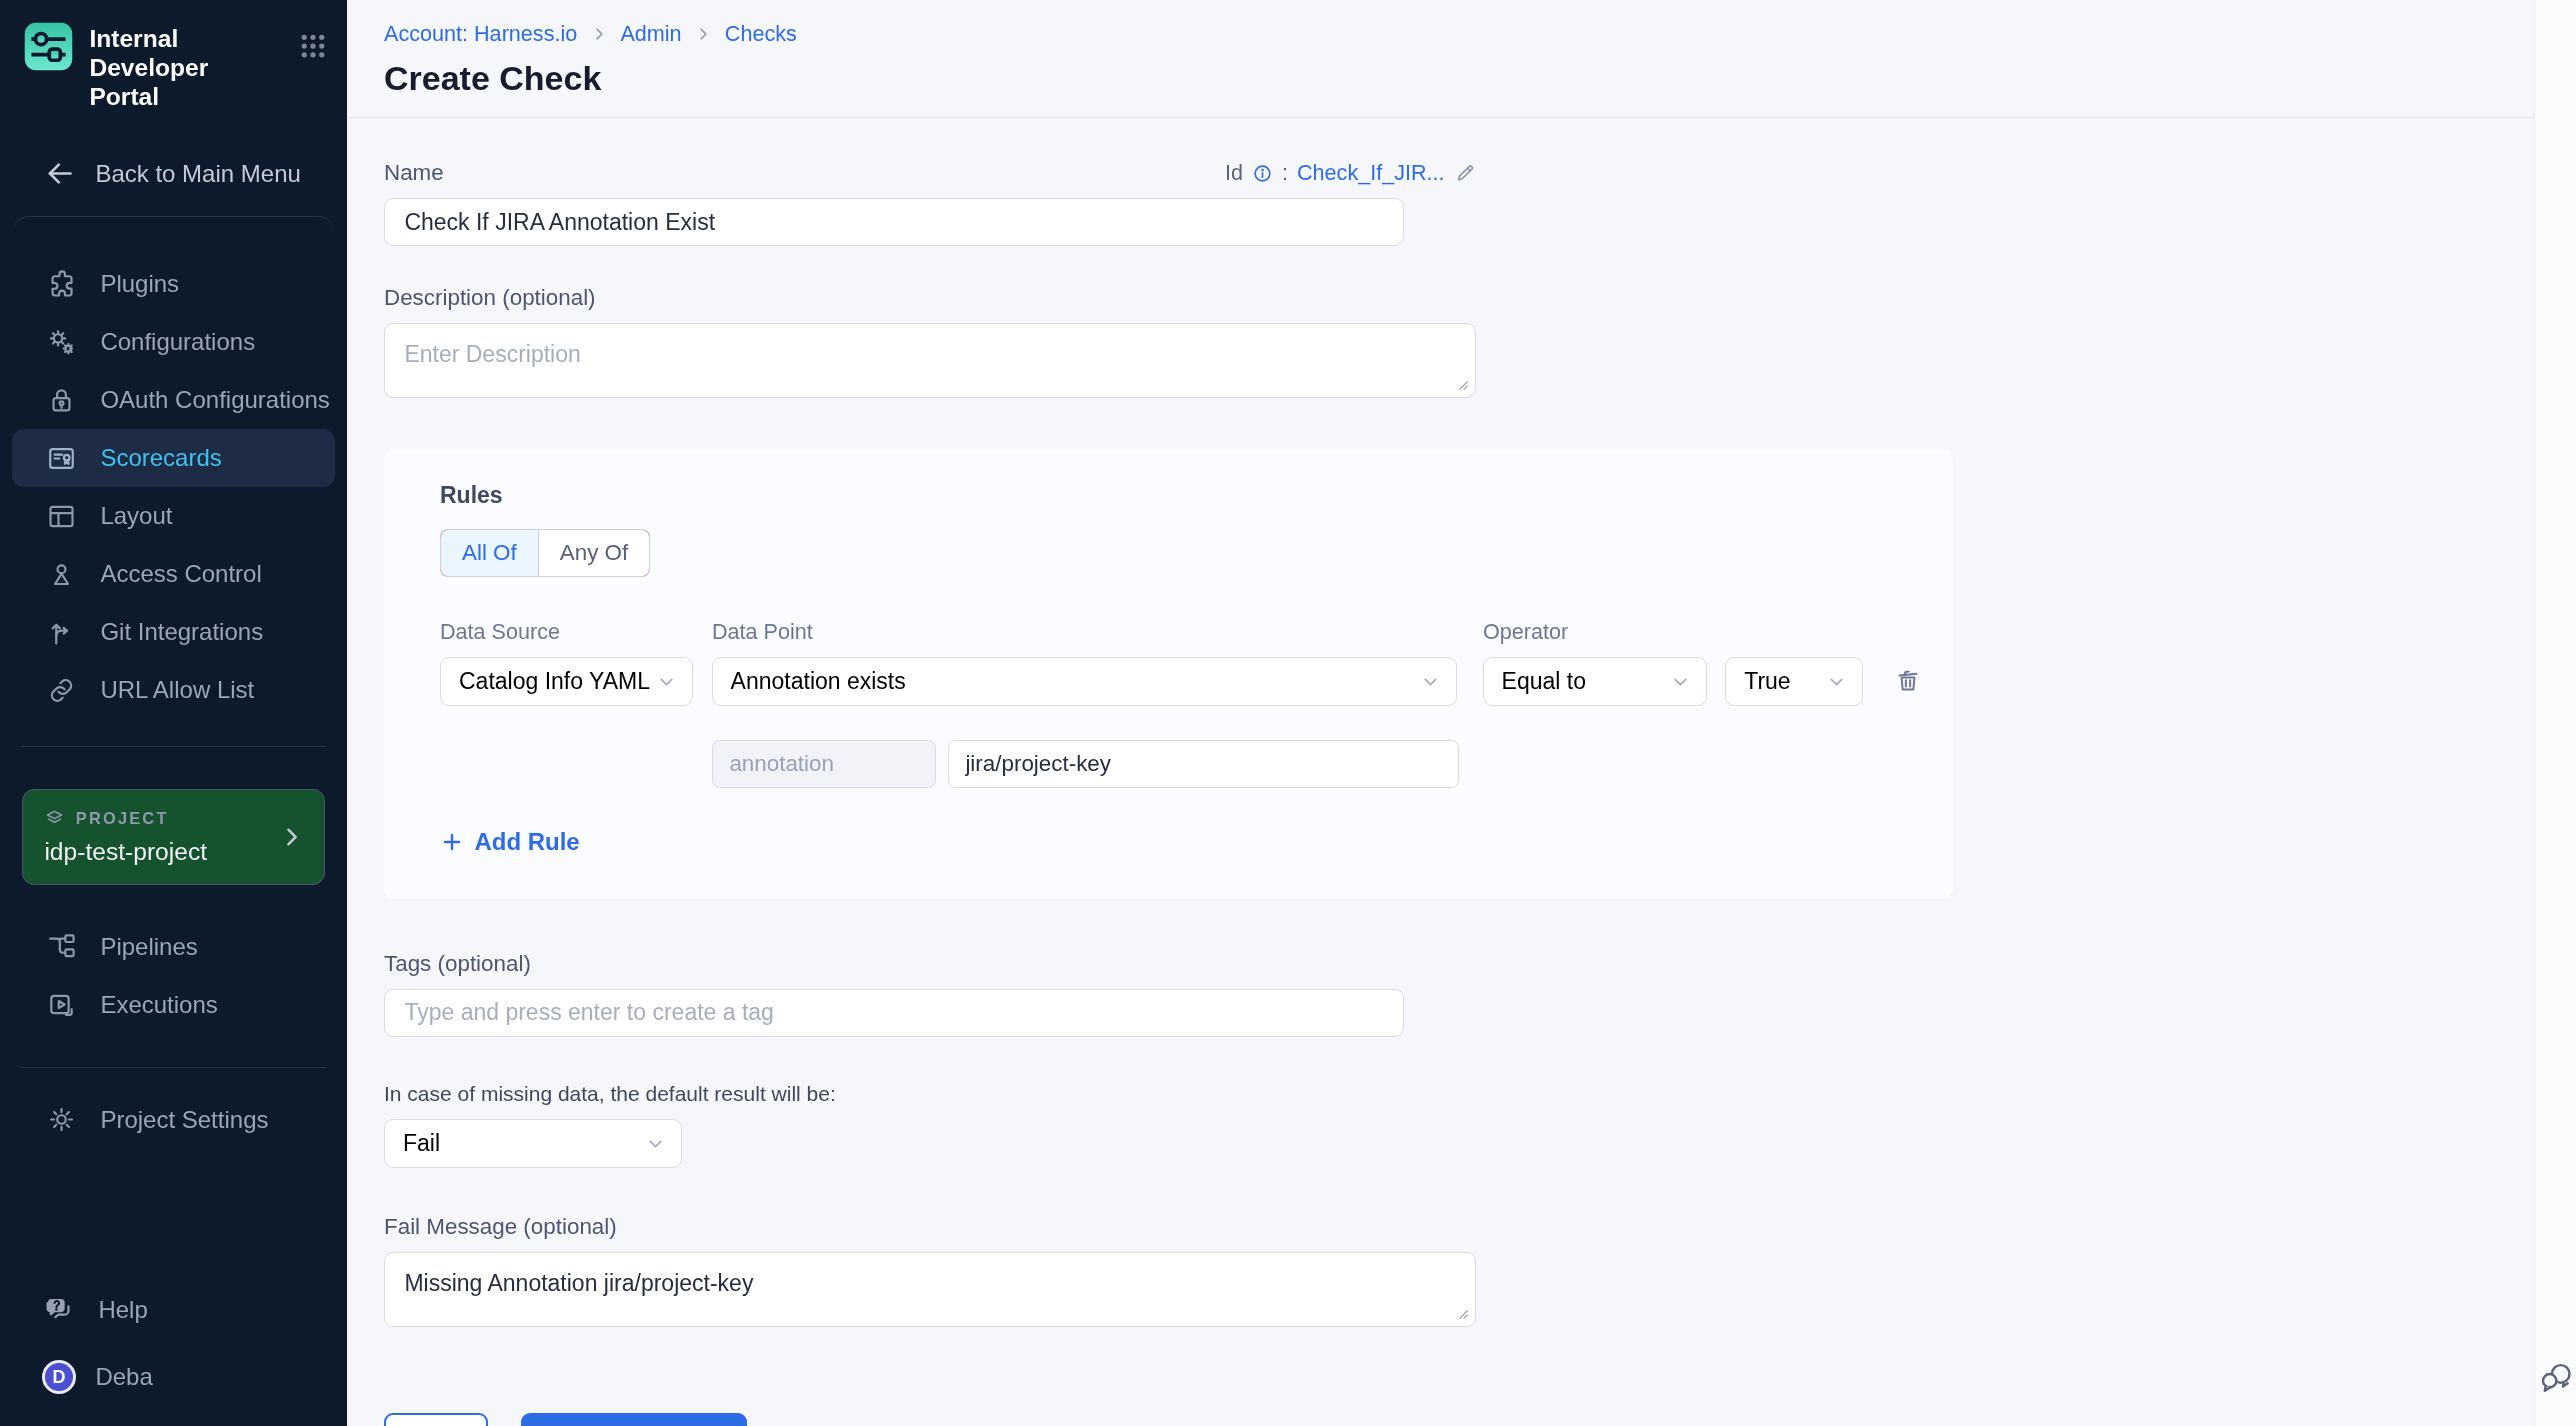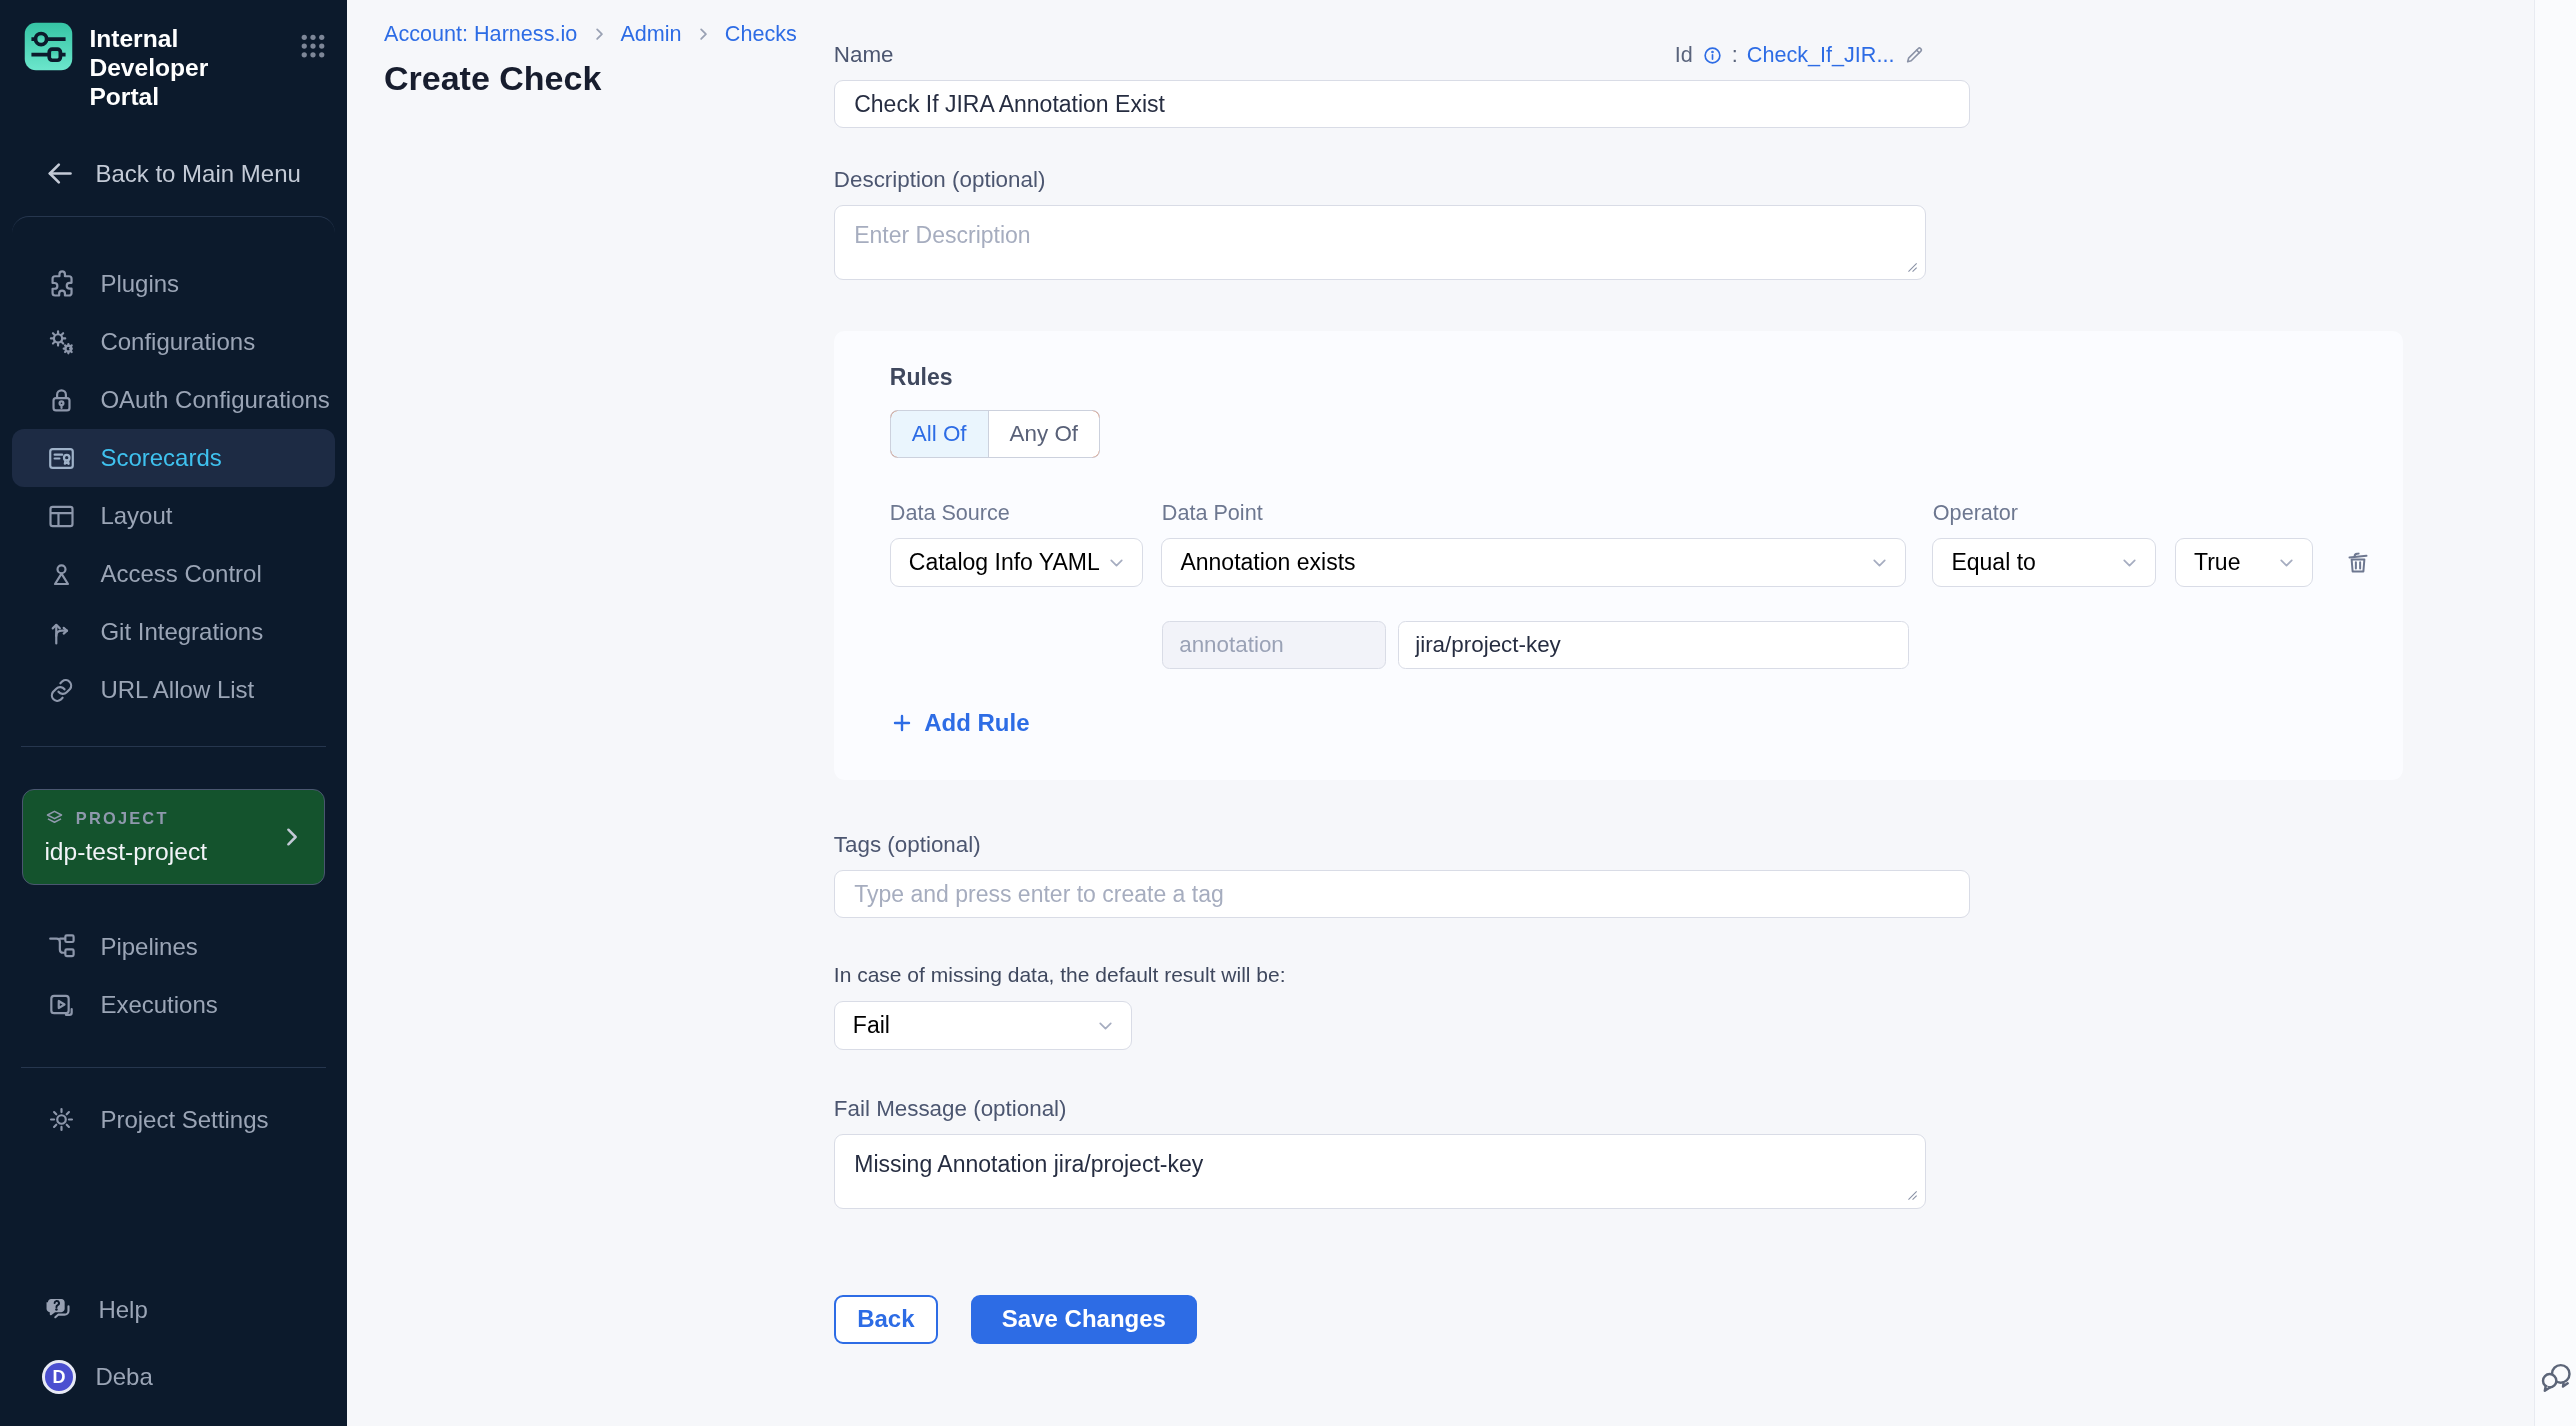--- a/index.html
+++ b/index.html
@@ -36,38 +36,38 @@
   .project-name { color:#f2f4f8; font-size:24.6px; margin-top:9px; }
   .project-chevron { position:absolute; right:19.4px; top:50%; transform:translateY(-50%); color:#c2c9d6; }
   .nav2 { margin-top: 33px; }
   .nav3 { margin-top: 22.4px; }
   .sb-divider2 { border-top:1.5px solid #26364e; margin: 33px 21px 0; }
   .sb-bottom { margin-top:auto; padding-bottom:33px; }
   .user-row { display:flex; align-items:center; gap:19.4px; padding-left:42px; margin-top:21px; font-size:24px; color:#9ba5b6; cursor:pointer; }
   .avatar { width:34px; height:34px; border-radius:50%; background:#4b4fd0; border:3px solid #e8eaf5; color:#fff; font-size:18px; font-weight:700; display:flex; align-items:center; justify-content:center; }
 
   
-  .main { flex:1; display:flex; flex-direction:row; background:#f6f7fa; }
+  .main { flex:1; display:flex; flex-direction:column; background:#f6f7fa; }
   .main-header { padding: 21px 0 19.4px 37px; border-bottom: 1.5px solid #e6e9f0; }
   .breadcrumb { display:flex; align-items:center; gap:13.4px; font-size:21.6px; }
   .crumb { color:#2d6ce5; cursor:pointer; }
   .crumb-sep { color:#9aa2b4; }
   .page-title { margin-top:12px; font-size:34px; font-weight:700; color:#171d2e; }
 
   .form { padding: 42px 0 0 37px; }
   .field-label { font-size:22.4px; color:#4c5670; }
   .light-label { font-size:21.6px; color:#6d7790; }
 
   .name-row { width:1092px; display:flex; justify-content:space-between; align-items:center; }
   .id-row { display:flex; align-items:center; gap:9px; font-size:21.6px; color:#5a647c; }
   .id-link { color:#2d6ce5; cursor:pointer; }
   .id-row svg { flex:none; }
 
   .text-input {
-    width:1136px; height:48px; background:#fff; border:1.5px solid #d9dce6; border-radius:9px;
+    width:1020px; height:48px; background:#fff; border:1.5px solid #d9dce6; border-radius:9px;
     font-family:"Liberation Sans",sans-serif; font-size:23px; color:#262d41; padding:0 19.4px; margin-top:12px; outline:none;
   }
   .text-input::placeholder { color:#a6adbf; }
 
   .block { margin-top: 39px; }
   .ta-wrap { position:relative; width:1092px; margin-top:12px; }
   .textarea {
     width:1092px; height:75px; background:#fff; border:1.5px solid #d9dce6; border-radius:9px;
     font-family:"Liberation Sans",sans-serif; font-size:23px; color:#262d41; padding:16.4px 19.4px; resize:none; outline:none;
   }

